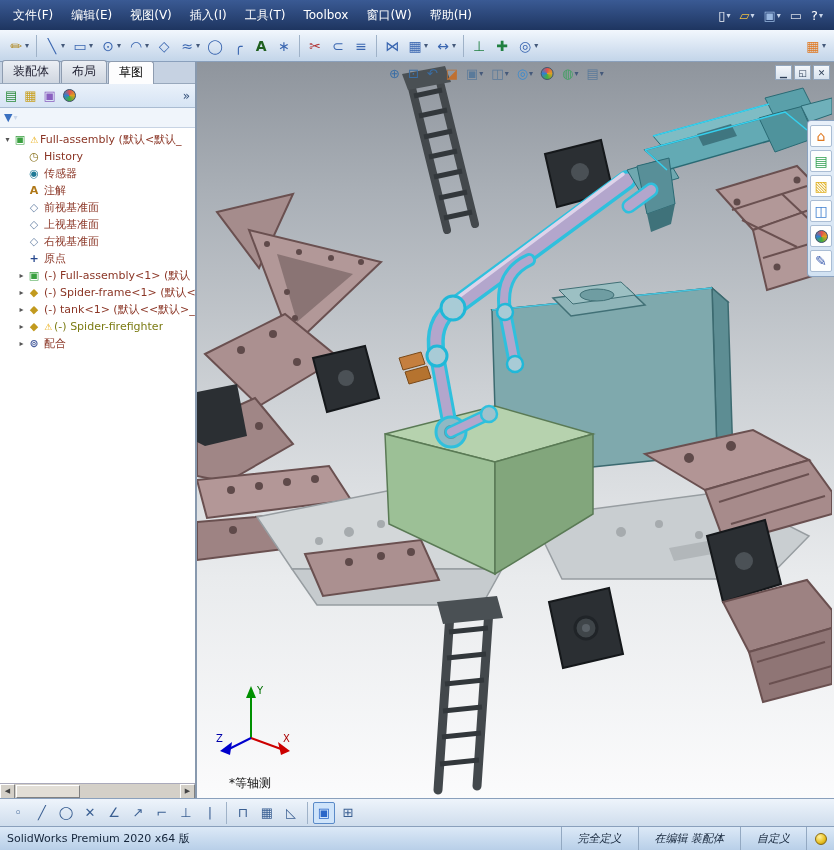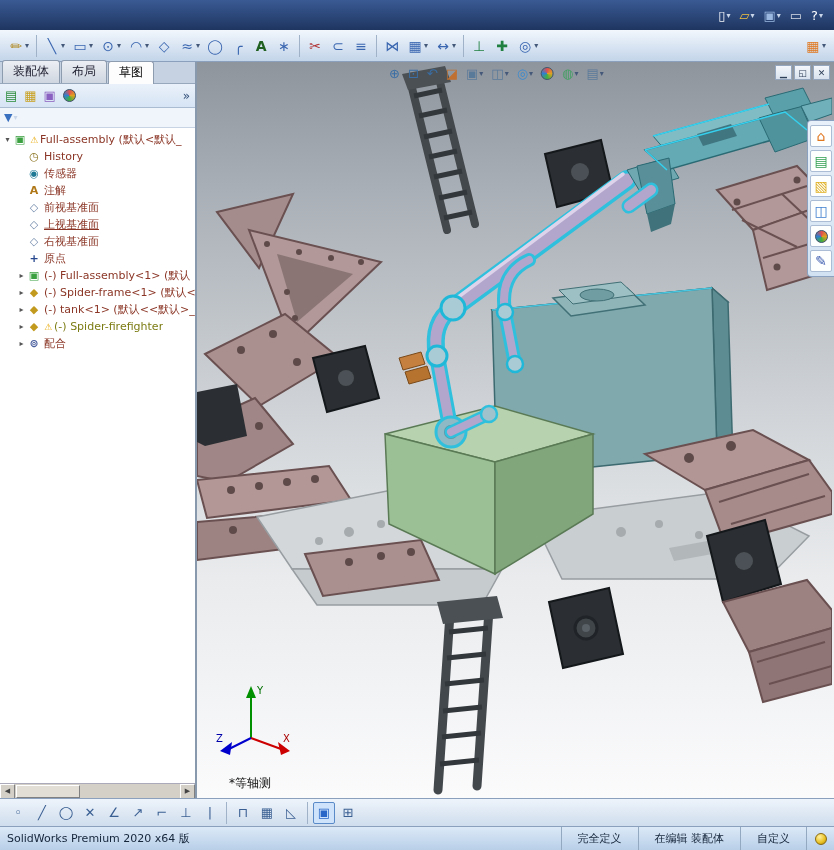--- a/index.html
+++ b/index.html
@@ -74,31 +74,41 @@
   .triad{position:absolute;left:18px;bottom:38px;}
   
   .bottombar{height:28px;background:linear-gradient(#eef4fb,#cfdded);border-top:1px solid #8aa0bc;
              display:flex;align-items:center;padding:0 7px;gap:2px;}
   .bbi{display:flex;align-items:center;justify-content:center;min-width:22px;height:22px;font-size:13px;color:#3a5f92;}
   .bbi.active{background:#cfe4fa;border:1px solid #5a8ac8;border-radius:2px;}
   
   .statusbar{height:24px;background:linear-gradient(#dce9f7,#b8cfe8);border-top:1px solid #8aa0bc;display:flex;
              align-items:center;font-size:11px;color:#15253a;padding-left:7px;}
   .status-right{margin-left:auto;display:flex;height:100%;align-items:center;}
-  .sfield{padding:0 16px;border-left:1px solid #93a9c2;height:100%;display:flex;align-items:center;white-space:nowrap;}
+  .sfield{padding:0 16px;border-left:1px solid #93a9c2;height:100%;display:flex;align-items:center;white-space:nowrap;font-style:italic;}
   .sbulb{width:28px;height:100%;border-left:1px solid #93a9c2;display:flex;align-items:center;justify-content:center;}
   .bulb-dot{width:12px;height:12px;border-radius:50%;border:1px solid #8a6a10;
             background:radial-gradient(circle at 35% 30%,#fff0a0,#e8c020 60%,#a88010);}
 </style>
 </head>
 <body>
 
 <div id="app">
 
   <div class="titlebar">
+    <div class="menubar" id="menu-items">
+        <span class="menu-item">文件(F)</span>
+        <span class="menu-item">编辑(E)</span>
+        <span class="menu-item">视图(V)</span>
+        <span class="menu-item">插入(I)</span>
+        <span class="menu-item">工具(T)</span>
+        <span class="menu-item">Toolbox</span>
+        <span class="menu-item">窗口(W)</span>
+        <span class="menu-item">帮助(H)</span>
+      </div>
     <div class="quickbar" id="quick-icons">
         <span class="qicon">
           <span class="glyph" style="color: rgb(242, 245, 250);">▯</span>
           <span class="dd">▾</span>
         </span>
         <span class="qicon">
           <span class="glyph" style="color: rgb(240, 192, 64);">▱</span>
           <span class="dd">▾</span>
         </span>
         <span class="qicon">
@@ -250,21 +260,21 @@
               <span class="tlabel" style="color: rgb(139, 54, 38);">注解</span>
             </div>
             <div class="trow child">
               <span class="texp"></span>
               <span class="ticon" style="color: rgb(109, 134, 168);">◇</span>
               <span class="tlabel" style="color: rgb(139, 54, 38);">前视基准面</span>
             </div>
             <div class="trow child">
               <span class="texp"></span>
               <span class="ticon" style="color: rgb(109, 134, 168);">◇</span>
-              <span class="tlabel" style="color: rgb(139, 54, 38); text-decoration: underline;">上视基准面</span>
+              <span class="tlabel" style="color: rgb(139, 54, 38);">上视基准面</span>
             </div>
             <div class="trow child">
               <span class="texp"></span>
               <span class="ticon" style="color: rgb(109, 134, 168);">◇</span>
               <span class="tlabel" style="color: rgb(139, 54, 38);">右视基准面</span>
             </div>
             <div class="trow child">
               <span class="texp"></span>
               <span class="ticon" style="color: rgb(39, 72, 142);">+</span>
               <span class="tlabel" style="color: rgb(139, 54, 38);">原点</span>

